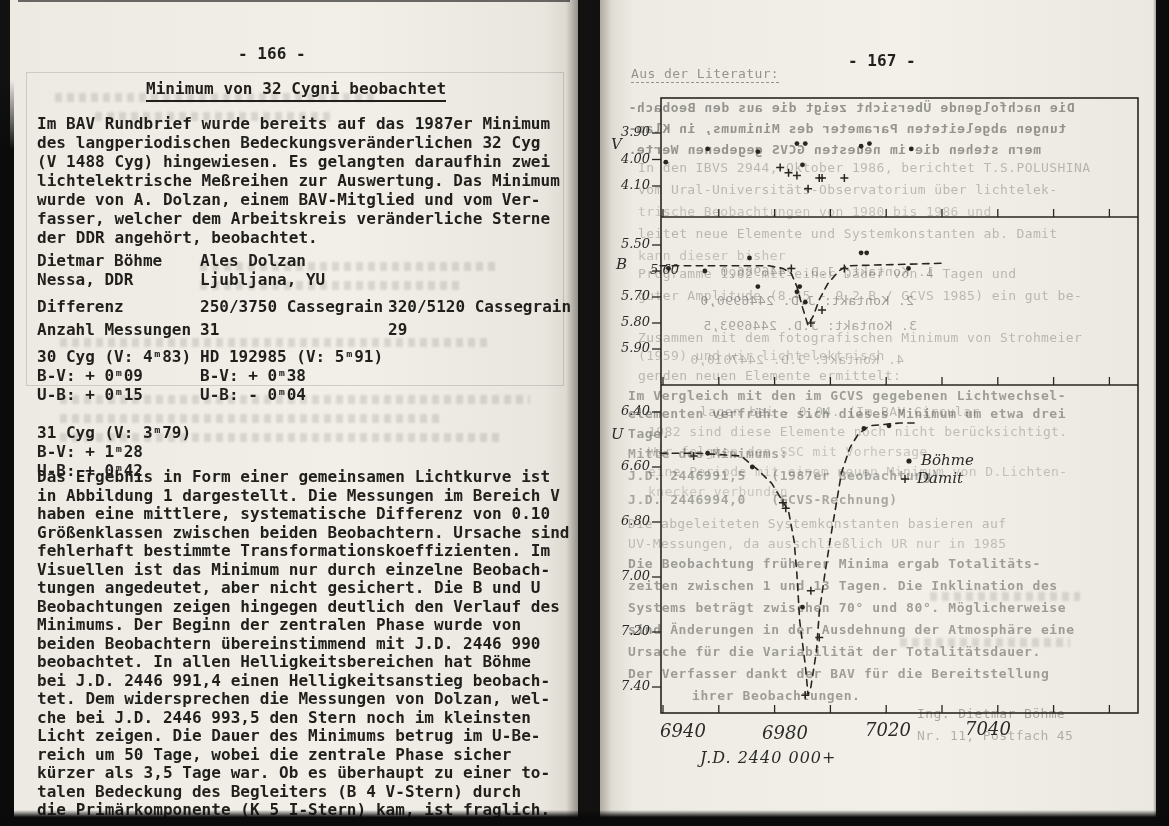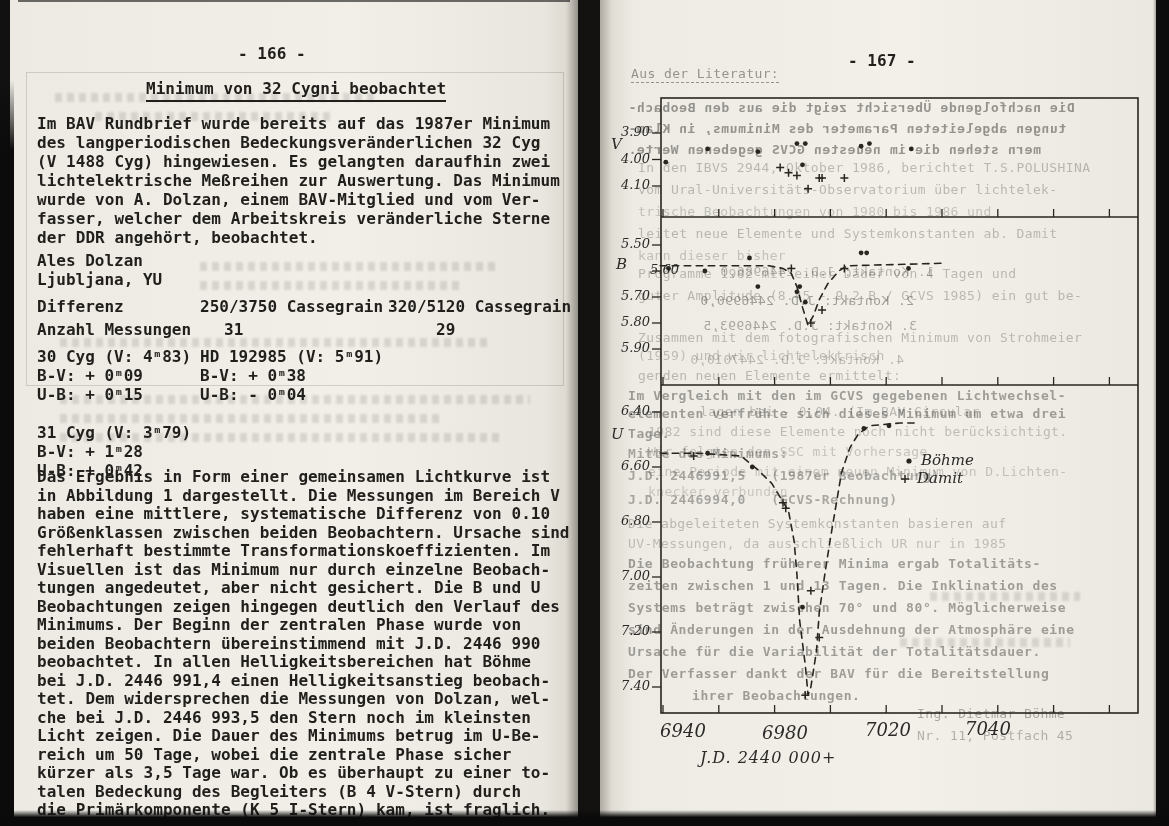--- a/index.html
+++ b/index.html
@@ -18,21 +18,21 @@
           background:linear-gradient(to top,#0a0a0a 55%,rgba(10,10,10,0));}
   .edge-top{position:absolute;left:18px;top:0;width:552px;height:2px;background:#20201e;opacity:.65;}
   .typed{position:absolute;white-space:pre;font-family:"DejaVu Sans Mono","Liberation Mono",monospace;
          font-size:16px;line-height:19px;font-weight:bold;color:#211f1c;letter-spacing:.05px;}
   .para2{line-height:18.5px;}
   .pagenum{font-size:16px;}
   .title-underline{border-bottom:2px solid #211f1c;padding-bottom:2px;}
   #obs-table{position:absolute;left:37px;top:251px;}
   .obs-row{display:grid;grid-template-columns:163px 188px auto;}
   .obs-row .cell{white-space:pre;font-size:16px;line-height:19px;font-weight:bold;color:#211f1c;}
-  .m8{margin-top:8px;}.m4{margin-top:4px;gap:24px;}
+  .m8{margin-top:8px;}.m4{margin-top:4px;}
   .ghost{position:absolute;white-space:pre;font-size:13px;line-height:15px;color:#3c3a36;
          letter-spacing:.4px;filter:blur(.4px);}
   .ghost.bold{font-weight:bold;letter-spacing:.6px;}
   .ghost.mir{transform:scaleX(-1);}
   .ghost.dashed-u{border-bottom:1.5px dashed #3c3a36;padding-bottom:1px;}
   .smudge{position:absolute;height:9px;opacity:.12;filter:blur(1.1px);
           background:repeating-linear-gradient(90deg,#26241f 0 7px,transparent 7px 12px);}
   .faint-box{position:absolute;border:1px solid rgba(40,38,33,.16);}
   .hand{position:absolute;font-family:"DejaVu Serif","Liberation Serif",serif;font-style:italic;
         color:#2b2a28;white-space:pre;}
@@ -61,20 +61,22 @@
   <div class="typed" style="left:37px;top:114px;">Im BAV Rundbrief wurde bereits auf das 1987er Minimum
 des langperiodischen Bedeckungsveränderlichen 32 Cyg
 (V 1488 Cyg) hingewiesen. Es gelangten daraufhin zwei
 lichtelektrische Meßreihen zur Auswertung. Das Minimum
 wurde von A. Dolzan, einem BAV-Mitglied und vom Ver-
 fasser, welcher dem Arbeitskreis veränderliche Sterne
 der DDR angehört, beobachtet.</div>
 
   <div id="obs-table">
       <div class="obs-row ">
+        <div class="cell">Dietmar Böhme
+Nessa, DDR</div>
         <div class="cell">Ales Dolzan
 Ljubljana, YU</div>
       </div>
       <div class="obs-row m8">
         <div class="cell">Differenz</div>
         <div class="cell">250/3750 Cassegrain</div>
         <div class="cell">320/5120 Cassegrain</div>
       </div>
       <div class="obs-row m4">
         <div class="cell">Anzahl Messungen</div>

